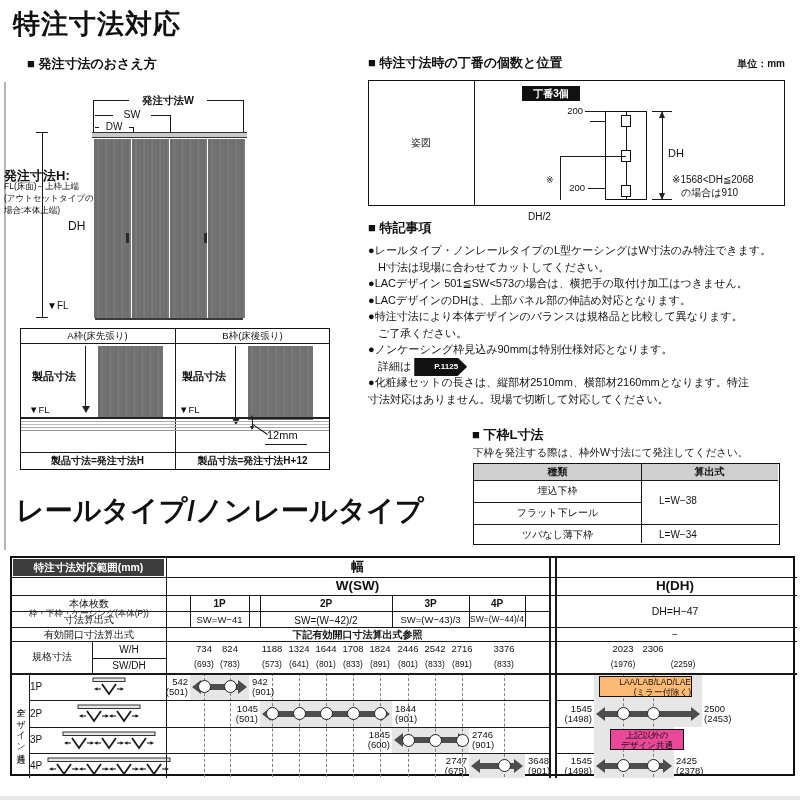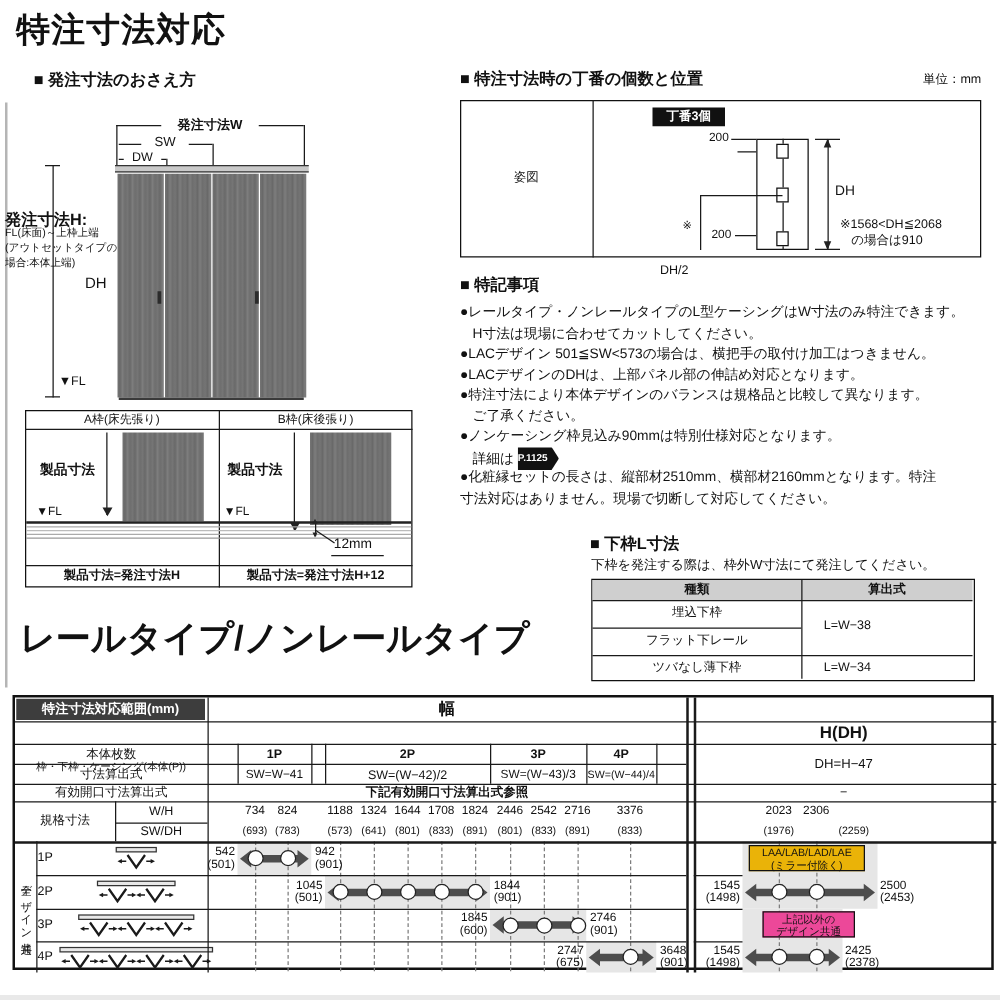--- a/index.html
+++ b/index.html
@@ -10,21 +10,21 @@
   .t2{position:absolute;text-align:center;white-space:nowrap;line-height:1.15;}
   .hl,.vl,.ln{position:absolute;background:#1a1a1a;}
   .gray{background:#b5b5b5;}
   .wood{background:repeating-linear-gradient(90deg,#757575 0px,#696969 2px,#7d7d7d 4px,#6e6e6e 6px,#747474 8px);}
   .box{position:absolute;box-sizing:border-box;border:1.5px solid #111;}
   .tri{position:absolute;width:0;height:0;}
   .dash{position:absolute;width:0;border-left:1px dashed #7e7e7e;}
   .shade{position:absolute;background:#e6e6e6;}
   .circ{position:absolute;background:#fff;border:1.5px solid #222;border-radius:50%;box-sizing:border-box;}
   .badge{display:inline-block;background:#111;color:#fff;font-size:8px;font-weight:bold;
-         padding:1px 9px 1px 0;margin-left:3px;vertical-align:1px;
+         padding:1px 9px 1px 20px;margin-left:3px;vertical-align:1px;
          clip-path:polygon(0 0,82% 0,100% 50%,82% 100%,0 100%);}
   .note-line{font-size:11px;line-height:16.5px;height:16.5px;white-space:nowrap;}
   .b{font-weight:bold;}
   .rgt{text-align:right;}
 </style>
 </head>
 <body>
 
 <div id="canvas">
 
@@ -103,21 +103,21 @@
   <div class="tri" style="left:250px;top:426px;border-left:2.5px solid transparent;border-right:2.5px solid transparent;border-top:4px solid #222;"></div>
   <div class="hl" style="left:253px;top:424px;width:18px;height:1.2px;transform:rotate(34deg);transform-origin:left top;"></div>
   <div class="t" style="left:267px;top:429px;font-size:11px;">12mm</div>
   <div class="hl" style="left:265px;top:444px;width:42px;height:1px;"></div>
 
   <div class="hl" style="left:20px;top:452px;width:310px;height:1px;"></div>
   <div class="t2 b" style="left:20px;top:455px;width:155px;font-size:10px;">製品寸法=発注寸法H</div>
   <div class="t2 b" style="left:175px;top:455px;width:155px;font-size:10px;">製品寸法=発注寸法H+12</div>
 
   <div class="t b" style="left:368px;top:55px;font-size:13px;">■ 特注寸法時の丁番の個数と位置</div>
-  <div class="t rgt" style="left:700px;top:58px;width:85px;font-size:10px;">単位：mm</div>
+  <div class="t rgt" style="left:700px;top:58px;width:85px;font-size:10px;font-weight:bold;">単位：mm</div>
 
   <div class="box" style="left:368px;top:80px;width:417px;height:126px;"></div>
   <div class="vl" style="left:474px;top:80px;width:1px;height:126px;"></div>
   <div class="t2" style="left:368px;top:137px;width:106px;font-size:10px;">姿図</div>
 
   <div class="t2 b" style="left:522px;top:86px;width:58px;height:15px;line-height:15px;background:#111;color:#fff;font-size:10px;">丁番3個</div>
 
   <div class="box" style="left:605px;top:111px;width:42px;height:89px;border-width:1.2px;background:#fff;"></div>
   <div class="vl" style="left:626px;top:111px;width:1px;height:89px;"></div>
   <div class="box" style="left:621px;top:115px;width:10px;height:12px;border-width:1.2px;background:#fff;"></div>
@@ -196,20 +196,21 @@
       <div class="dash" style="position: absolute; left: 396px; top: 115px; width: 0px; height: 104px;"></div>
       <div class="dash" style="position: absolute; left: 423px; top: 115px; width: 0px; height: 104px;"></div>
       <div class="dash" style="position: absolute; left: 450px; top: 115px; width: 0px; height: 104px;"></div>
       <div class="dash" style="position: absolute; left: 492px; top: 115px; width: 0px; height: 104px;"></div>
       <div class="dash" style="position: absolute; left: 611px; top: 115px; width: 0px; height: 104px;"></div>
       <div class="dash" style="position: absolute; left: 641px; top: 115px; width: 0px; height: 104px;"></div>
       <div class="" style="position: absolute; left: 1px; top: 1px; width: 151px; height: 17px; background: rgb(61, 61, 61);"></div>
       <div class="t2" style="position: absolute; left: 1px; top: 3px; width: 151px; color: rgb(255, 255, 255); font-weight: bold; font-size: 10.5px;">特注寸法対応範囲(mm)</div>
       <div class="t2" style="position: absolute; left: 154px; top: 2px; width: 383px; font-weight: bold; font-size: 13px;">幅</div>
       <div class="t2" style="position: absolute; left: 0px; top: 24px; width: 154px; font-size: 8.5px; margin-top: 27px;">枠・下枠・ケーシング(本体(P))</div>
+      <div class="t2" style="position: absolute; left: 154px; top: 20px; width: 383px; font-weight: bold; font-size: 13.5px;">W(SW)</div>
       <div class="t2" style="position: absolute; left: 543px; top: 20px; width: 240px; font-weight: bold; font-size: 13.5px;">H(DH)</div>
       <div class="t2" style="position: absolute; left: 0px; top: 40px; width: 154px; font-size: 10px;">本体枚数</div>
       <div class="t2" style="position: absolute; left: 0px; top: 56px; width: 154px; font-size: 10px;">寸法算出式</div>
       <div class="t2" style="position: absolute; left: 178px; top: 40px; width: 59px; font-weight: bold; font-size: 10px;">1P</div>
       <div class="t2" style="position: absolute; left: 175px; top: 57px; width: 65px; font-size: 9.5px;">SW=W−41</div>
       <div class="t2" style="position: absolute; left: 248px; top: 40px; width: 132px; font-weight: bold; font-size: 10px;">2P</div>
       <div class="t2" style="position: absolute; left: 245px; top: 57px; width: 138px; font-size: 10px;">SW=(W−42)/2</div>
       <div class="t2" style="position: absolute; left: 380px; top: 40px; width: 77px; font-weight: bold; font-size: 10px;">3P</div>
       <div class="t2" style="position: absolute; left: 377px; top: 57px; width: 83px; font-size: 9.5px;">SW=(W−43)/3</div>
       <div class="t2" style="position: absolute; left: 457px; top: 40px; width: 56px; font-weight: bold; font-size: 10px;">4P</div>
@@ -362,21 +363,21 @@
       <div class="tri" style="position: absolute; left: 502px; top: 200.5px; width: 0px; height: 0px; border-top: 7px solid transparent; border-bottom: 7px solid transparent; border-left: 9px solid rgb(77, 77, 77);"></div>
       <div class="circ" style="position: absolute; left: 486px; top: 201px; width: 13px; height: 13px;"></div>
       <div class="" style="position: absolute; left: 421px; top: 197.5px; width: 34px; text-align: right; font-size: 9.5px; line-height: 10px; white-space: nowrap;">
         <div>2747</div>
         <div>(675)</div>
       </div>
       <div class="" style="position: absolute; left: 516px; top: 197.5px; width: 34px; text-align: left; font-size: 9.5px; line-height: 10px; white-space: nowrap;">
         <div>3648</div>
         <div>(901)</div>
       </div>
-      <div class="" style="position: absolute; left: 587px; top: 118px; width: 93px; height: 21px; background: #eab308; border: 1.2px solid rgb(17, 17, 17); box-sizing: border-box; text-align: center; font-size: 8.5px; line-height: 9.5px; padding-top: 1px; white-space: nowrap;">
+      <div class="" style="position: absolute; left: 587px; top: 118px; width: 93px; height: 21px; background: #fdba74; border: 1.2px solid rgb(17, 17, 17); box-sizing: border-box; text-align: right; font-size: 8.5px; line-height: 9.5px; padding-top: 1px; white-space: nowrap;">
         <div>LAA/LAB/LAD/LAE</div>
         <div>(ミラー付除く)</div>
       </div>
       <div class="" style="position: absolute; left: 592px; top: 152.5px; width: 88px; height: 6px; background: rgb(77, 77, 77);"></div>
       <div class="tri" style="position: absolute; left: 584px; top: 148.5px; width: 0px; height: 0px; border-top: 7px solid transparent; border-bottom: 7px solid transparent; border-right: 9px solid rgb(77, 77, 77);"></div>
       <div class="tri" style="position: absolute; left: 679px; top: 148.5px; width: 0px; height: 0px; border-top: 7px solid transparent; border-bottom: 7px solid transparent; border-left: 9px solid rgb(77, 77, 77);"></div>
       <div class="circ" style="position: absolute; left: 605px; top: 149px; width: 13px; height: 13px;"></div>
       <div class="circ" style="position: absolute; left: 635px; top: 149px; width: 13px; height: 13px;"></div>
       <div class="" style="position: absolute; left: 546px; top: 145.5px; width: 34px; text-align: right; font-size: 9.5px; line-height: 10px; white-space: nowrap;">
         <div>1545</div>

